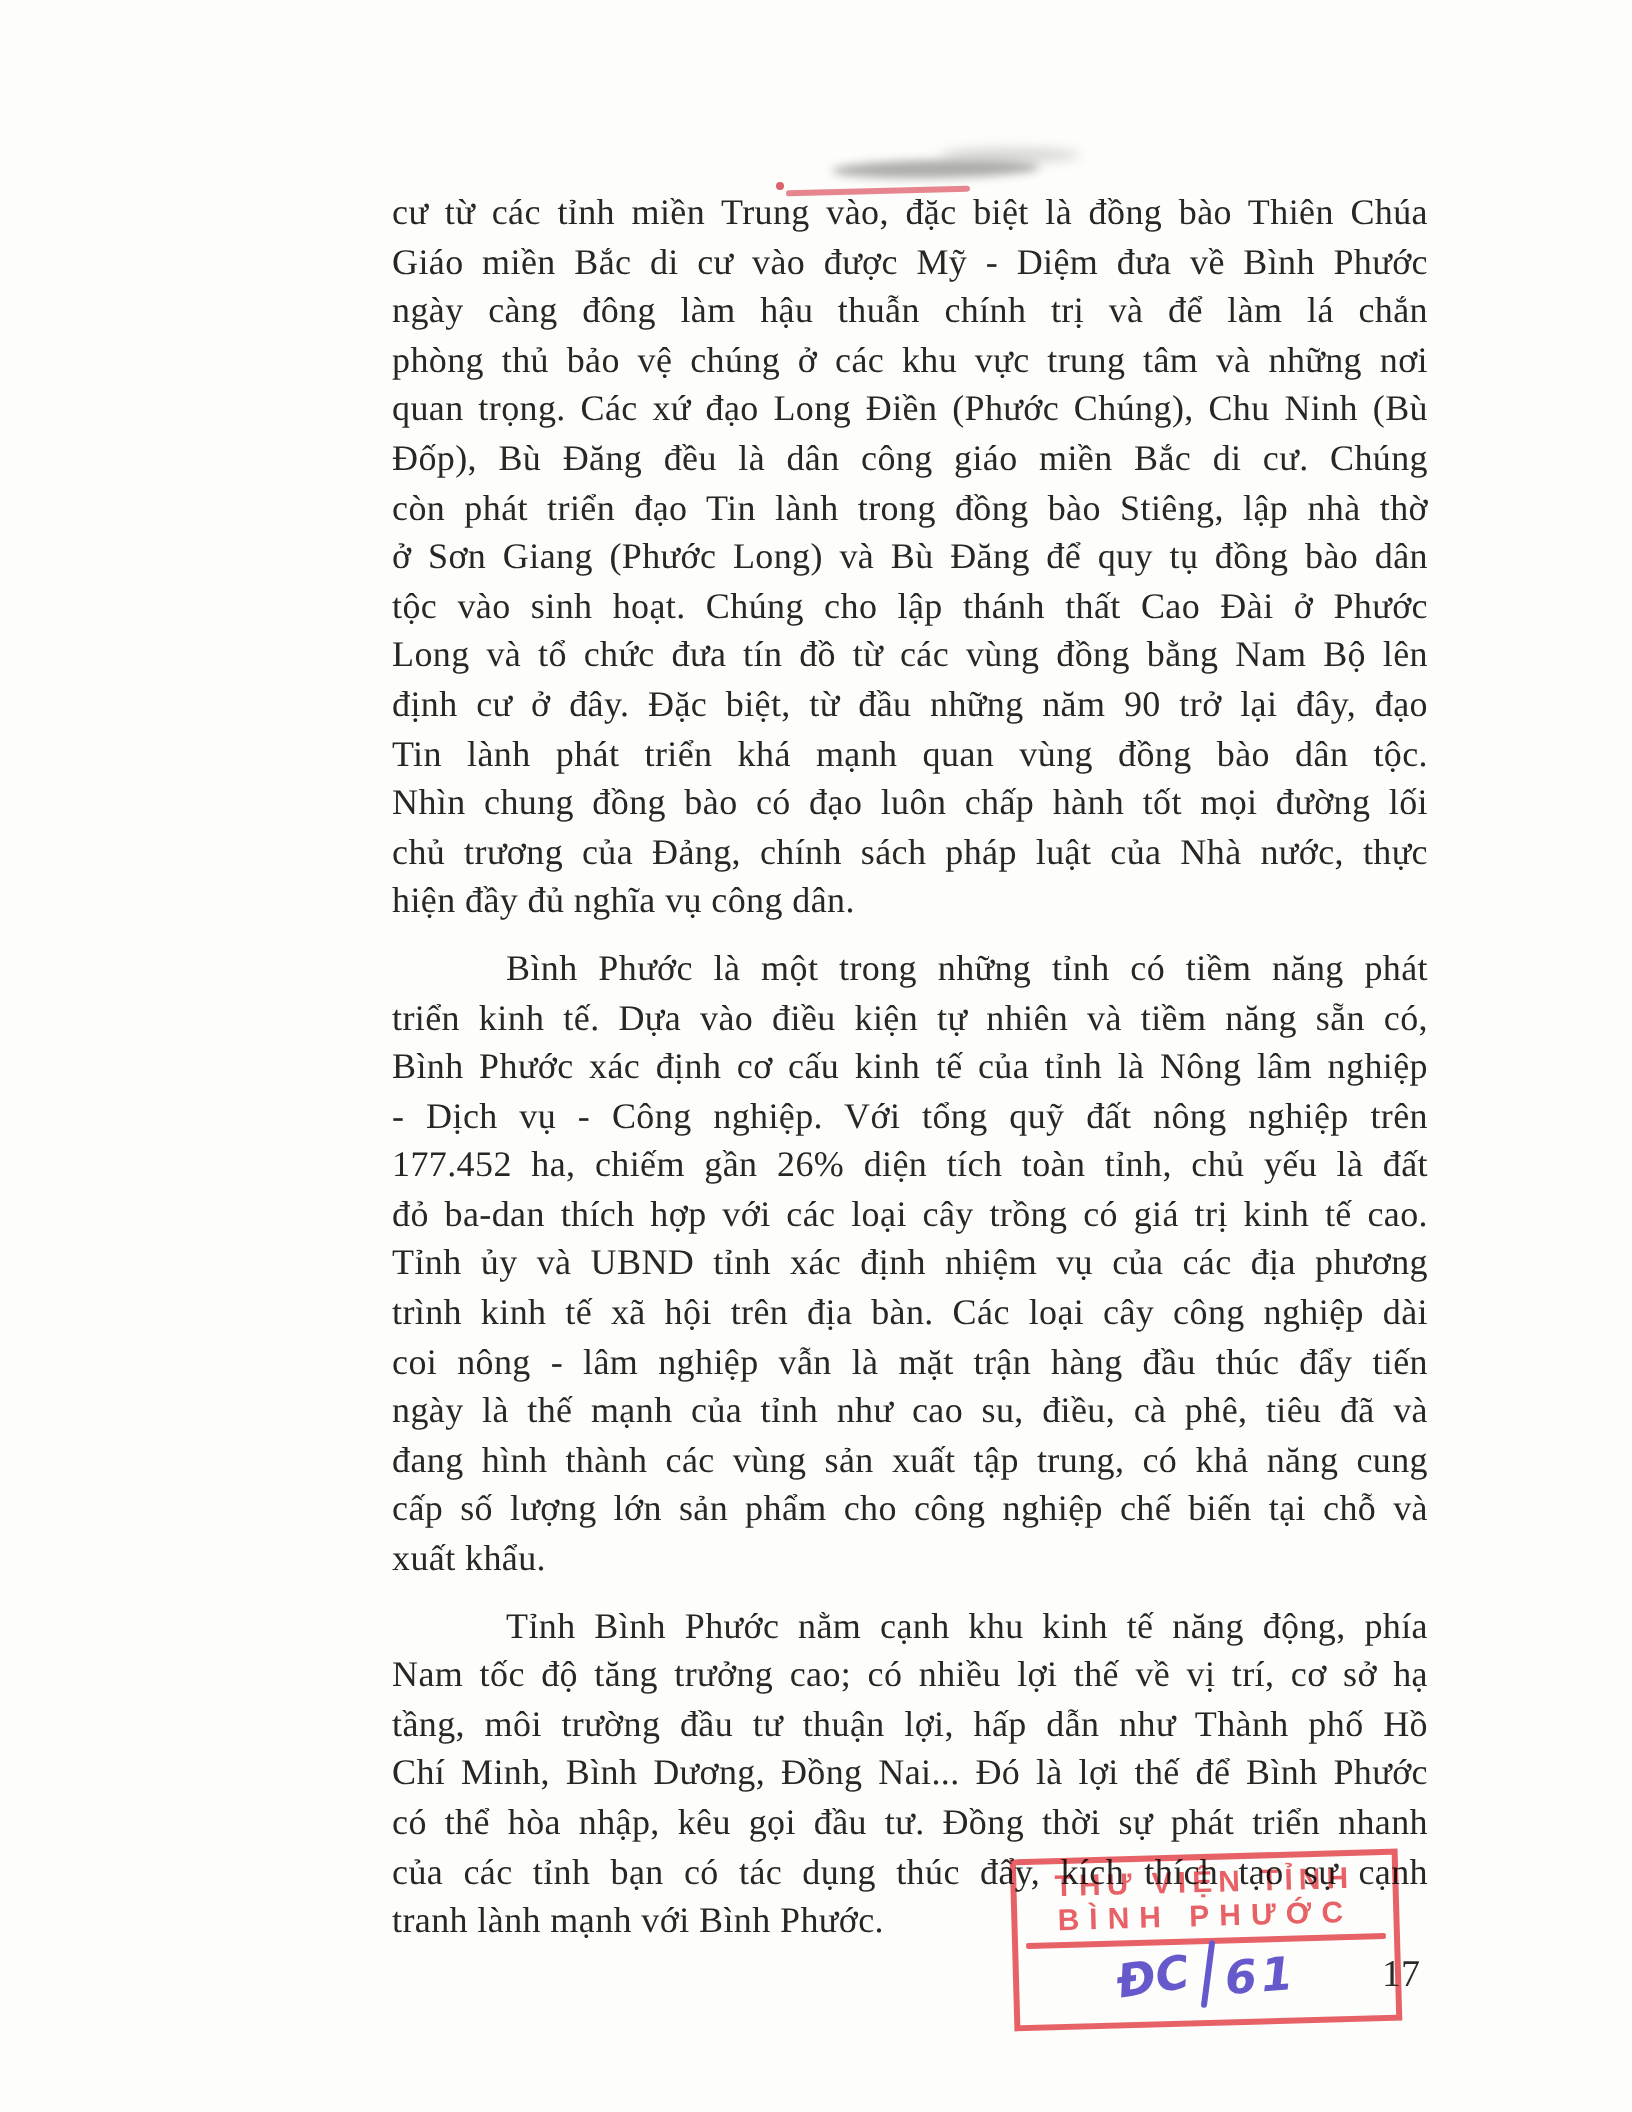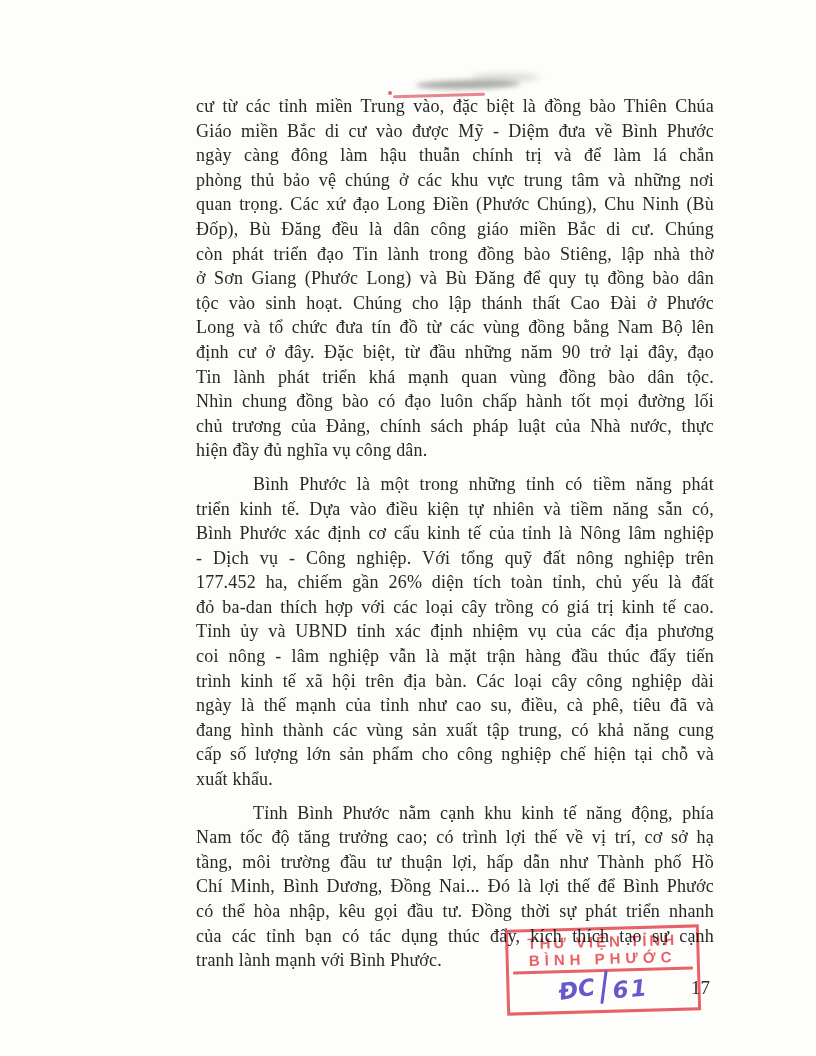--- a/index.html
+++ b/index.html
@@ -162,30 +162,30 @@
         <div class="line last">hiện đầy đủ nghĩa vụ công dân.</div>
       </div>
       <div class="para indent">
         <div class="line">Bình Phước là một trong những tỉnh có tiềm năng phát</div>
         <div class="line">triển kinh tế. Dựa vào điều kiện tự nhiên và tiềm năng sẵn có,</div>
         <div class="line">Bình Phước xác định cơ cấu kinh tế của tỉnh là Nông lâm nghiệp</div>
         <div class="line">- Dịch vụ - Công nghiệp. Với tổng quỹ đất nông nghiệp trên</div>
         <div class="line">177.452 ha, chiếm gần 26% diện tích toàn tỉnh, chủ yếu là đất</div>
         <div class="line">đỏ ba-dan thích hợp với các loại cây trồng có giá trị kinh tế cao.</div>
         <div class="line">Tỉnh ủy và UBND tỉnh xác định nhiệm vụ của các địa phương</div>
+        <div class="line">trình kinh tế xã hội trên địa bàn. Các loại cây công nghiệp dài</div>
         <div class="line">coi nông - lâm nghiệp vẫn là mặt trận hàng đầu thúc đẩy tiến</div>
-        <div class="line">trình kinh tế xã hội trên địa bàn. Các loại cây công nghiệp dài</div>
         <div class="line">ngày là thế mạnh của tỉnh như cao su, điều, cà phê, tiêu đã và</div>
         <div class="line">đang hình thành các vùng sản xuất tập trung, có khả năng cung</div>
-        <div class="line">cấp số lượng lớn sản phẩm cho công nghiệp chế hiện tại chỗ và</div>
+        <div class="line">cấp số lượng lớn sản phẩm cho công nghiệp chế biến tại chỗ và</div>
         <div class="line last">xuất khẩu.</div>
       </div>
       <div class="para indent">
         <div class="line">Tỉnh Bình Phước nằm cạnh khu kinh tế năng động, phía</div>
-        <div class="line">Nam tốc độ tăng trưởng cao; có trình lợi thế về vị trí, cơ sở hạ</div>
+        <div class="line">Nam tốc độ tăng trưởng cao; có nhiều lợi thế về vị trí, cơ sở hạ</div>
         <div class="line">tầng, môi trường đầu tư thuận lợi, hấp dẫn như Thành phố Hồ</div>
         <div class="line">Chí Minh, Bình Dương, Đồng Nai... Đó là lợi thế để Bình Phước</div>
         <div class="line">có thể hòa nhập, kêu gọi đầu tư. Đồng thời sự phát triển nhanh</div>
         <div class="line">của các tỉnh bạn có tác dụng thúc đẩy, kích thích tạo sự cạnh</div>
         <div class="line last">tranh lành mạnh với Bình Phước.</div>
       </div>
     </div>
 
   <div class="stamp">
     <div class="stamp-line1">THƯ VIỆN TỈNH</div>

